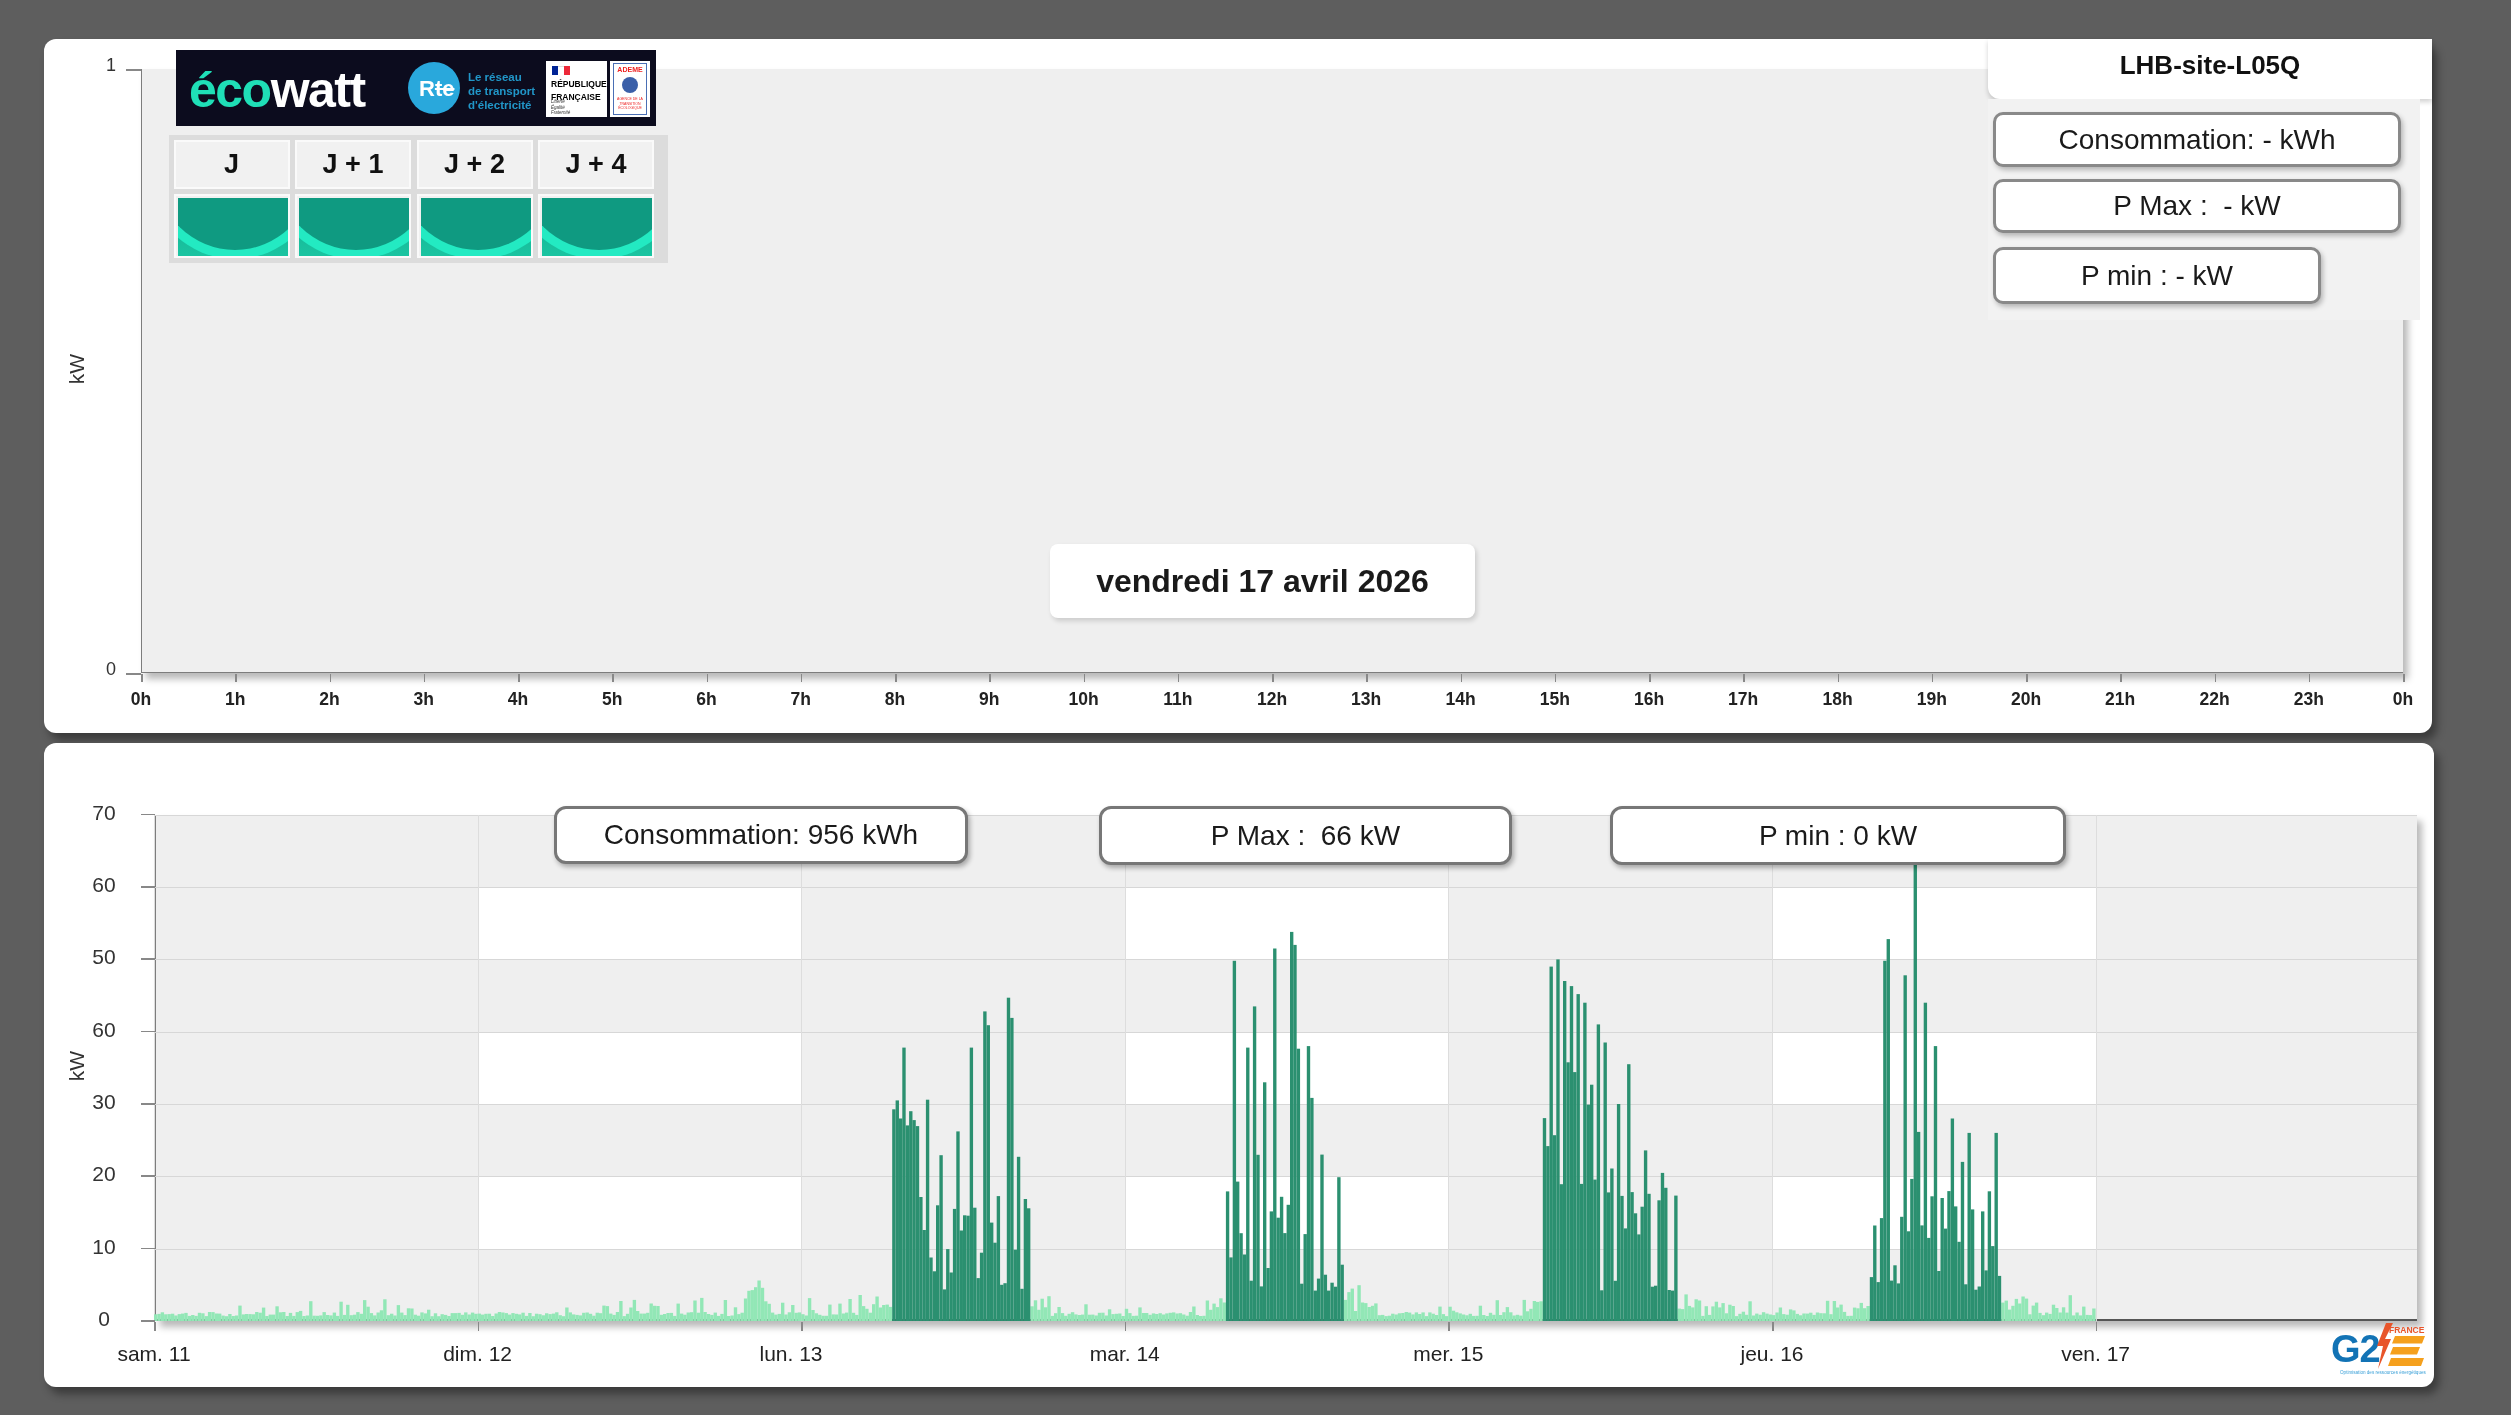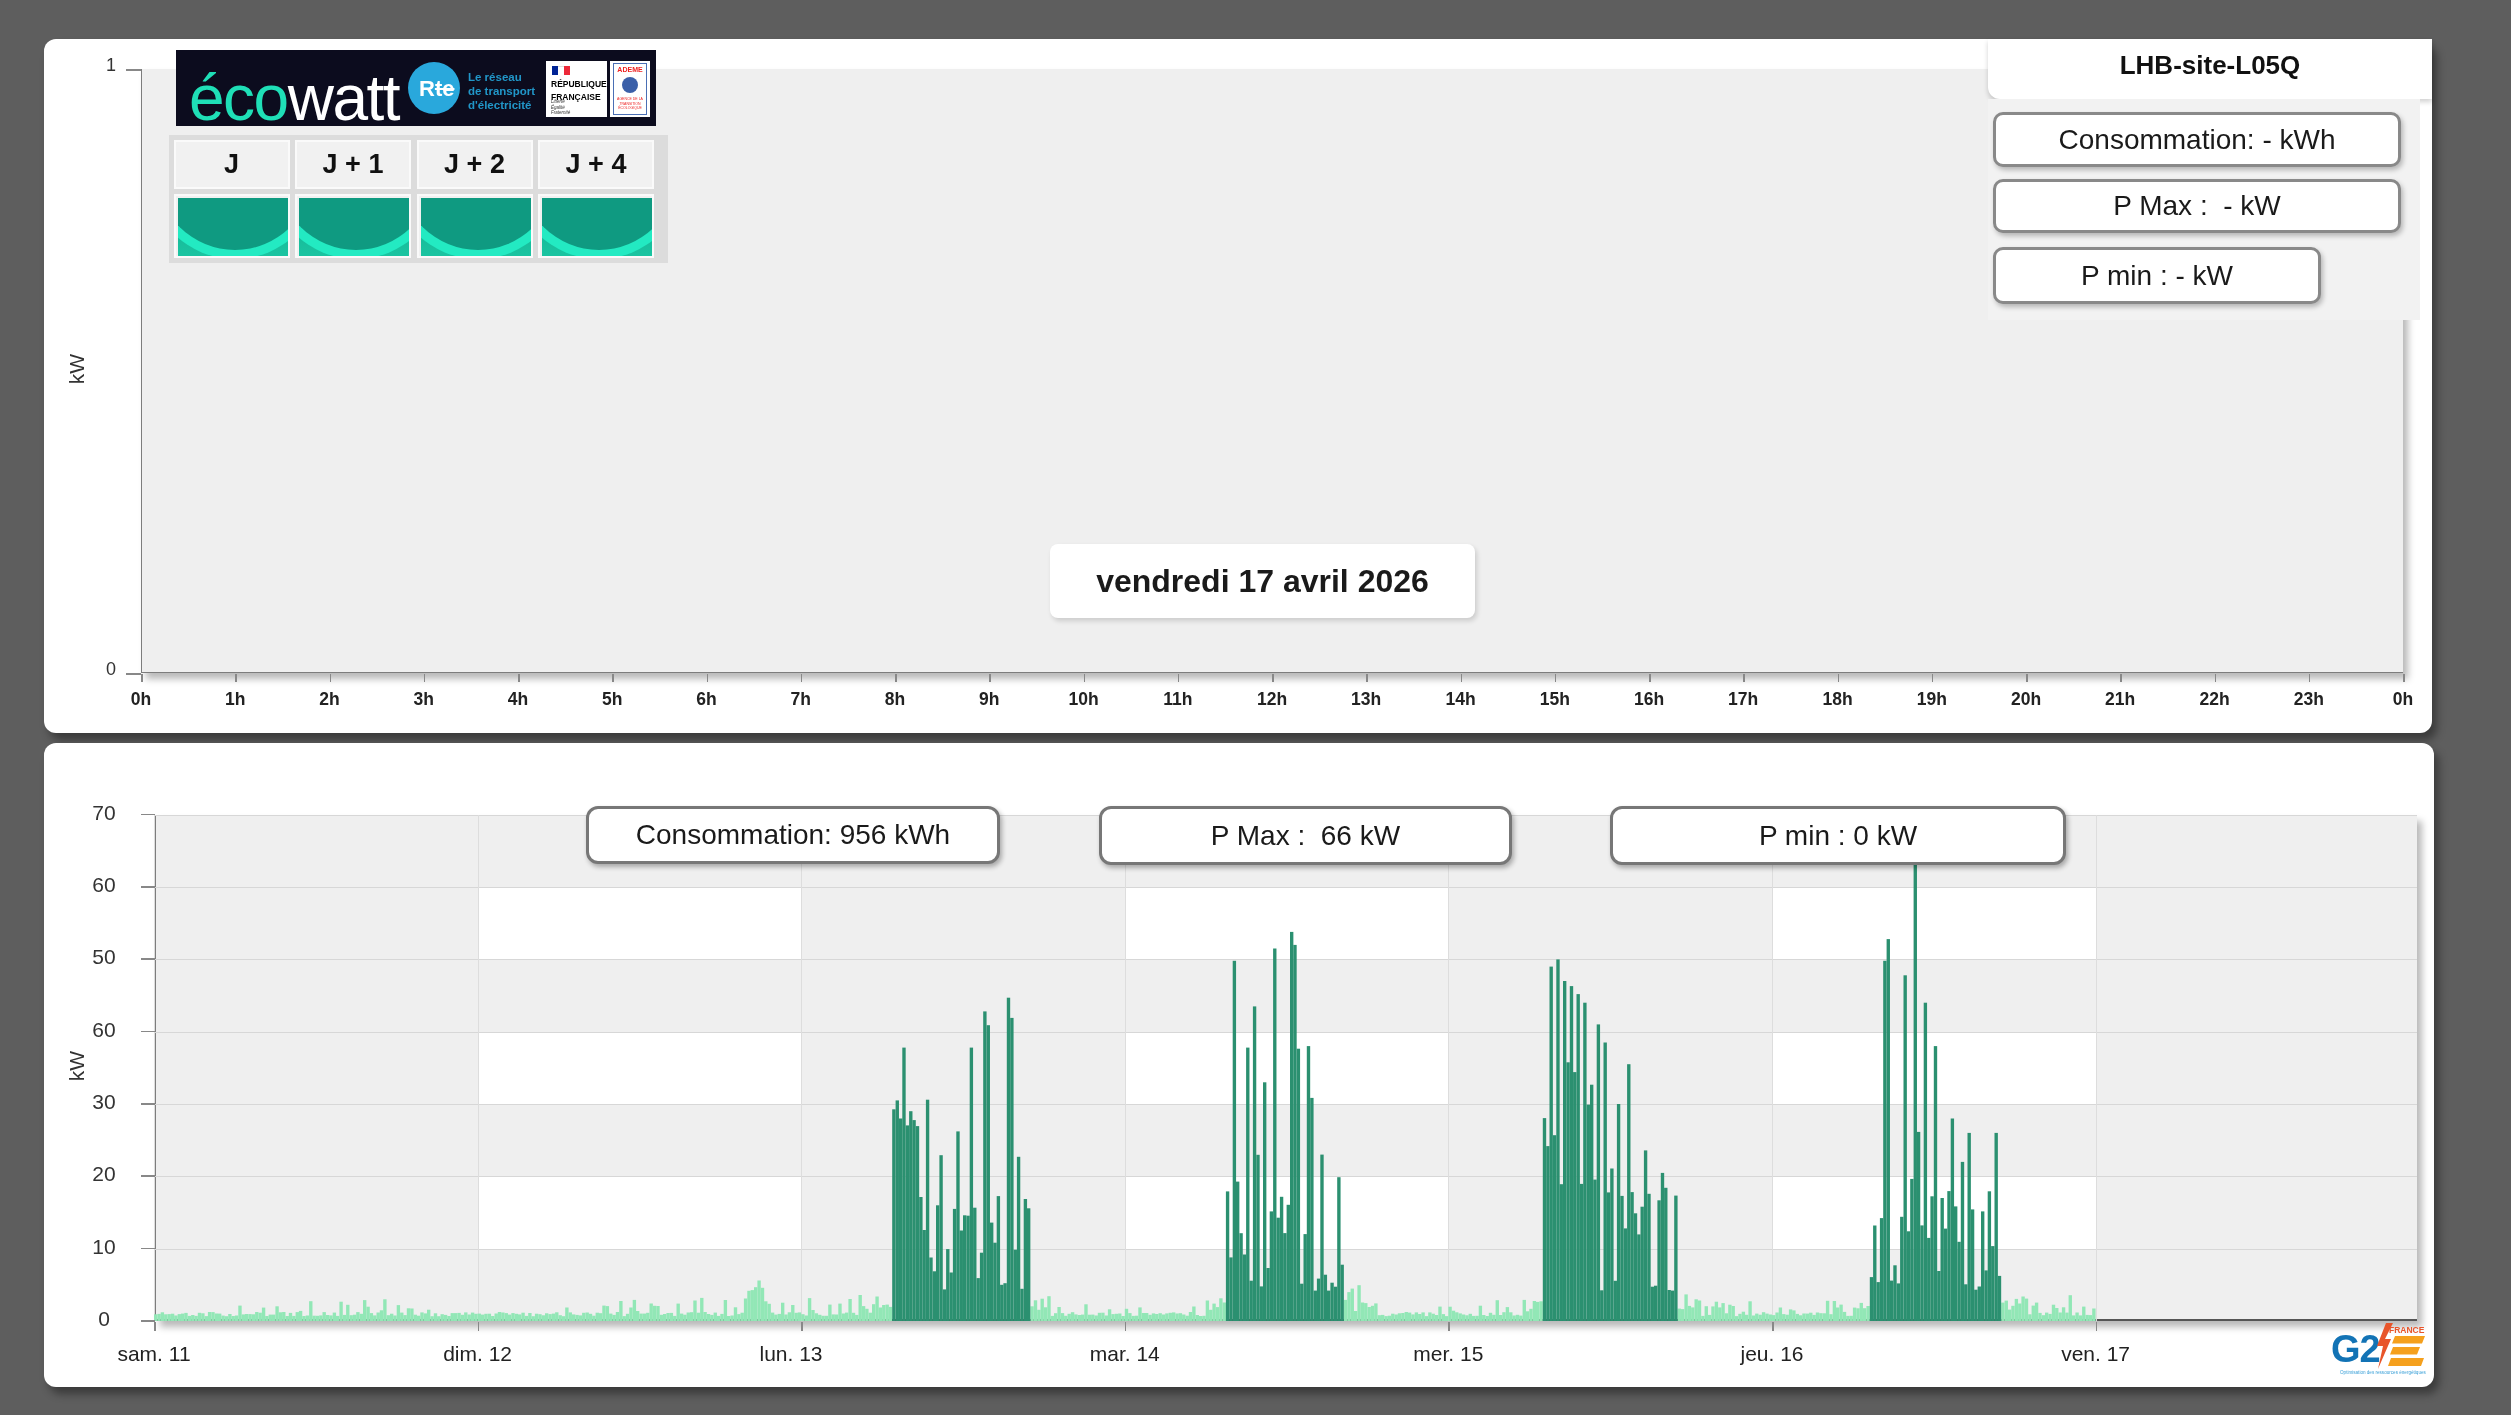--- a/index.html
+++ b/index.html
@@ -74,21 +74,21 @@
 <div class="xtick1" style="left:2120.2px"></div>
 <div class="xlab1" style="left:2080.2px">21h</div>
 <div class="xtick1" style="left:2214.5px"></div>
 <div class="xlab1" style="left:2174.5px">22h</div>
 <div class="xtick1" style="left:2308.8px"></div>
 <div class="xlab1" style="left:2268.8px">23h</div>
 <div class="xtick1" style="left:2403.0px"></div>
 <div class="xlab1" style="left:2363.0px">0h</div>
 
 <div style="position:absolute;left:176px;top:50px;width:480px;height:76px;background:#0c0c1e;overflow:hidden">
-  <div style="position:absolute;left:13px;top:11px;font-size:64px;font-weight:normal;letter-spacing:-1.5px;color:#fff"><span style="color:#1fdfb7">éco</span><span>watt</span></div>
+  <div style="position:absolute;left:13px;top:11px;font-size:50px;font-weight:bold;letter-spacing:-1.5px;color:#fff"><span style="color:#1fdfb7">éco</span><span>watt</span></div>
   <div style="position:absolute;left:232px;top:12px;width:52px;height:52px;border-radius:50%;background:#29a8dc"></div>
   <div style="position:absolute;left:243px;top:26px;font-size:22px;font-weight:bold;color:#fff">R<span style="text-decoration:line-through">te</span></div>
   <div style="position:absolute;left:292px;top:20px;font-size:11.5px;line-height:14px;font-weight:bold;color:#2196c8">Le réseau<br>de transport<br>d'électricité</div>
   <div style="position:absolute;left:370px;top:11px;width:61px;height:56px;background:#fff">
      <div style="position:absolute;left:6px;top:5px;width:6px;height:9px;background:#002395"></div>
      <div style="position:absolute;left:12px;top:5px;width:6px;height:9px;background:#fff;border-top:1px solid #ddd"></div>
      <div style="position:absolute;left:18px;top:5px;width:6px;height:9px;background:#ed2939"></div>
      <div style="position:absolute;left:5px;top:17px;font-size:8.5px;font-weight:bold;color:#000;line-height:13px">RÉPUBLIQUE<br>FRANÇAISE</div>
      <div style="position:absolute;left:5px;top:38px;font-size:4.5px;font-style:italic;color:#333;line-height:5.5px">Liberté<br>Égalité<br>Fraternité</div>
   </div>
@@ -806,21 +806,21 @@
 <div class="xtick2" style="left:1124.8px"></div>
 <div class="xlab2" style="left:1044.8px">mar. 14</div>
 <div class="xtick2" style="left:1448.4px"></div>
 <div class="xlab2" style="left:1368.4px">mer. 15</div>
 <div class="xtick2" style="left:1772.0px"></div>
 <div class="xlab2" style="left:1692.0px">jeu. 16</div>
 <div class="xtick2" style="left:2095.6px"></div>
 <div class="xlab2" style="left:2015.6px">ven. 17</div>
 <div class="kwlab" style="left:62px;top:1054px">kW</div>
 
-<div class="databox" style="left:586px;top:806px;width:414px;height:58px">Consommation: 956 kWh</div>
+<div class="databox" style="left:554px;top:806px;width:414px;height:58px">Consommation: 956 kWh</div>
 <div class="databox" style="left:1099px;top:806px;width:413px;height:59px">P Max :&nbsp; 66 kW</div>
 <div class="databox" style="left:1610px;top:806px;width:456px;height:59px">P min : 0 kW</div>
 
 <div style="position:absolute;left:2331px;top:1322px;width:100px;height:54px">
 <svg width="100" height="54" viewBox="0 0 100 54" style="overflow:hidden">
   <text x="0" y="40" font-family="Liberation Sans" font-size="38" font-weight="bold" letter-spacing="-1" fill="#1273b5">G2</text>
   <path d="M55 1 L46 24 L52 24 L47 47 L60 17 L54 17 L62 1 Z" fill="#e8552b"></path>
   <text x="58" y="11" font-family="Liberation Sans" font-size="8.5" font-weight="bold" fill="#e8552b">FRANCE</text>
   <g fill="#f5a01d">
     <path d="M64 14 L94 14 L91 21.5 L61 21.5 Z"></path>

